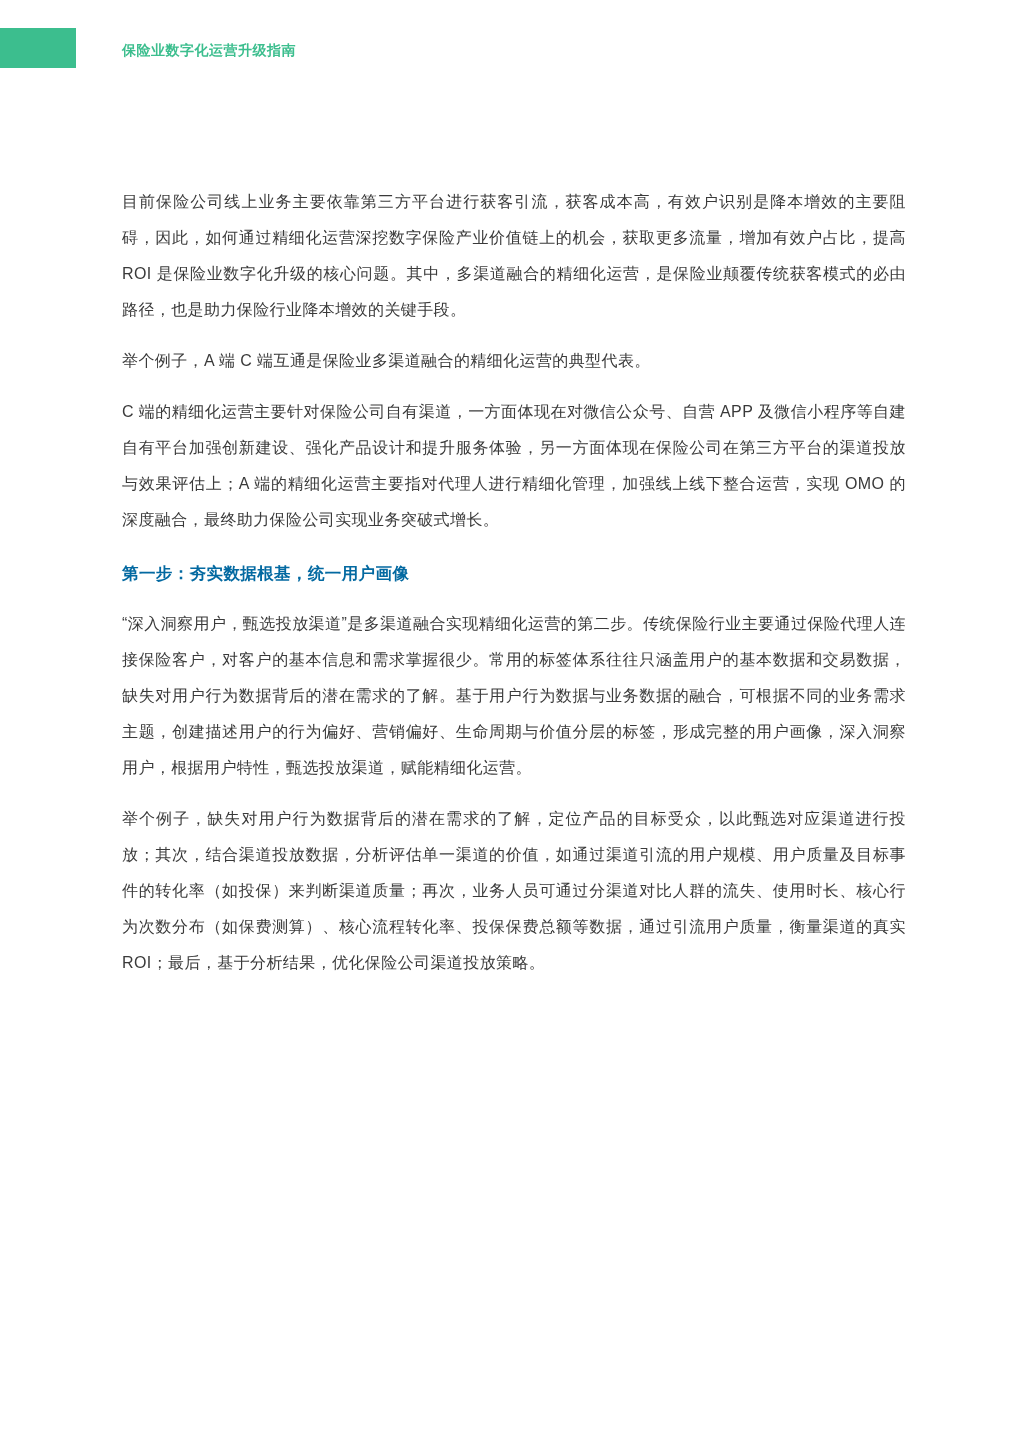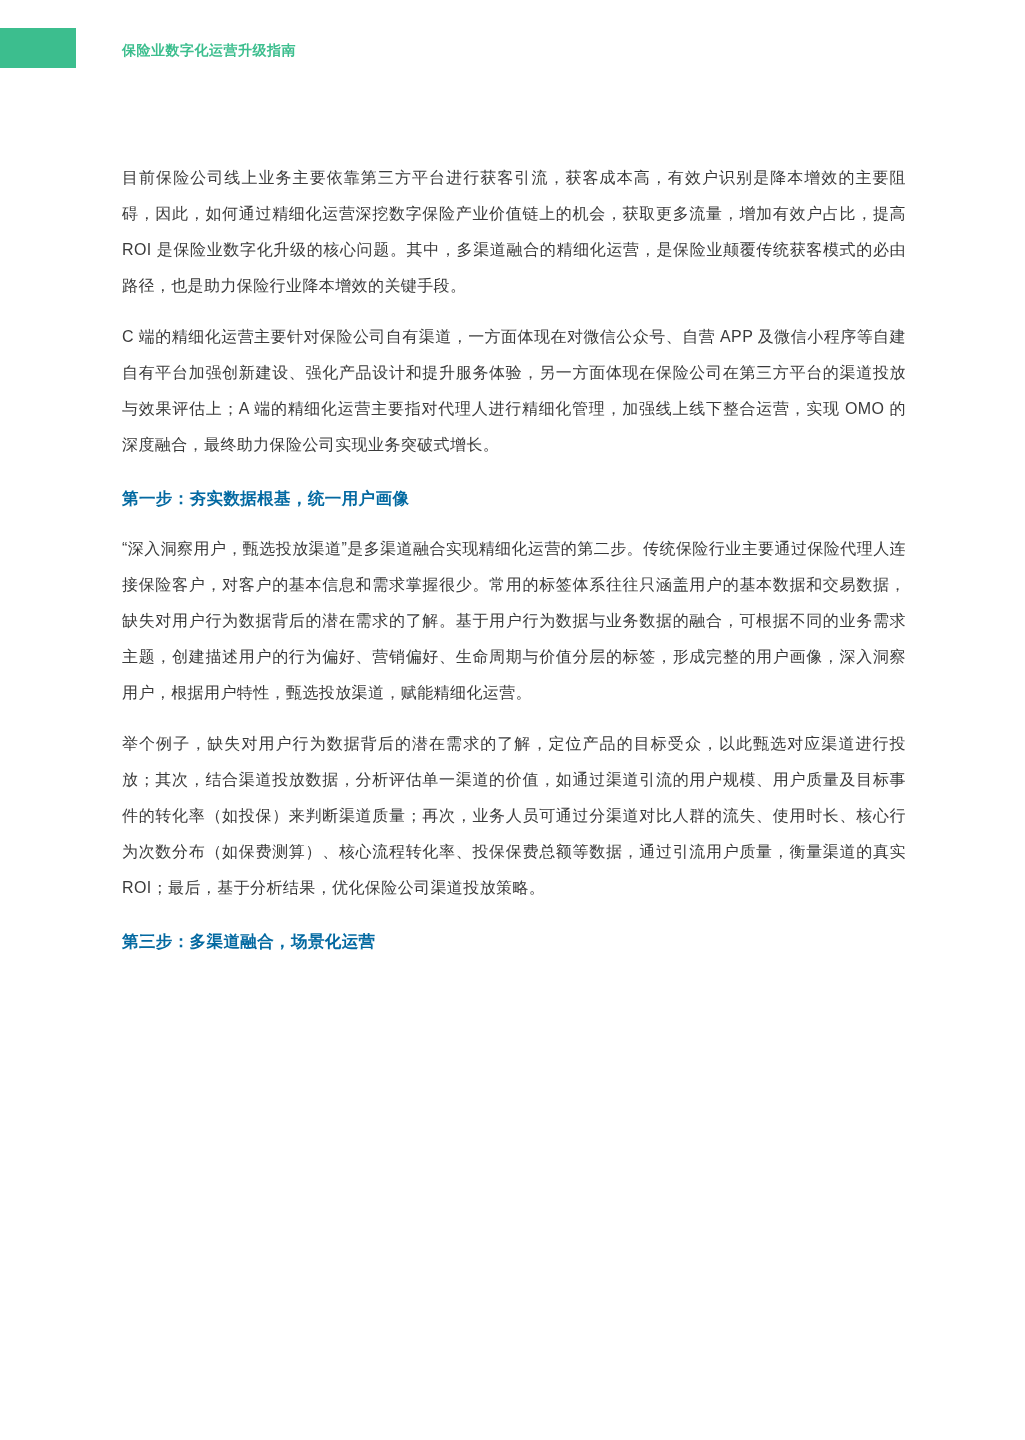--- a/index.html
+++ b/index.html
@@ -32,21 +32,21 @@
     left: 122px;
     top: 42px;
     font-size: 14px;
     font-weight: bold;
     color: var(--accent);
     letter-spacing: 0.5px;
   }
   .content {
     position: absolute;
     left: 122px;
-    top: 160px;
+    top: 184px;
     width: 784px;
   }
   .content p.paragraph {
     font-size: 16px;
     line-height: 36px;
     color: var(--text);
     text-align: justify;
     letter-spacing: 0.4px;
     margin-bottom: 15px;
   }
@@ -73,22 +73,22 @@
 <body>
 
 <div class="page">
 
   <div class="accent-bar"></div>
 
   <div class="doc-header">保险业数字化运营升级指南</div>
 
   <div class="content" id="content">
       <p class="paragraph">目前保险公司线上业务主要依靠第三方平台进行获客引流，获客成本高，有效户识别是降本增效的主要阻碍，因此，如何通过精细化运营深挖数字保险产业价值链上的机会，获取更多流量，增加有效户占比，提高 ROI 是保险业数字化升级的核心问题。其中，多渠道融合的精细化运营，是保险业颠覆传统获客模式的必由路径，也是助力保险行业降本增效的关键手段。</p>
+      <p class="paragraph">举个例子，A 端 C 端互通是保险业多渠道融合的精细化运营的典型代表。</p>
       <p class="paragraph">C 端的精细化运营主要针对保险公司自有渠道，一方面体现在对微信公众号、自营 APP 及微信小程序等自建自有平台加强创新建设、强化产品设计和提升服务体验，另一方面体现在保险公司在第三方平台的渠道投放与效果评估上；A 端的精细化运营主要指对代理人进行精细化管理，加强线上线下整合运营，实现 OMO 的深度融合，最终助力保险公司实现业务突破式增长。</p>
       <h3 class="section-heading">第一步：夯实数据根基，统一用户画像</h3>
       <p class="paragraph">“深入洞察用户，甄选投放渠道”是多渠道融合实现精细化运营的第二步。传统保险行业主要通过保险代理人连接保险客户，对客户的基本信息和需求掌握很少。常用的标签体系往往只涵盖用户的基本数据和交易数据，缺失对用户行为数据背后的潜在需求的了解。基于用户行为数据与业务数据的融合，可根据不同的业务需求主题，创建描述用户的行为偏好、营销偏好、生命周期与价值分层的标签，形成完整的用户画像，深入洞察用户，根据用户特性，甄选投放渠道，赋能精细化运营。</p>
       <p class="paragraph">举个例子，缺失对用户行为数据背后的潜在需求的了解，定位产品的目标受众，以此甄选对应渠道进行投放；其次，结合渠道投放数据，分析评估单一渠道的价值，如通过渠道引流的用户规模、用户质量及目标事件的转化率（如投保）来判断渠道质量；再次，业务人员可通过分渠道对比人群的流失、使用时长、核心行为次数分布（如保费测算）、核心流程转化率、投保保费总额等数据，通过引流用户质量，衡量渠道的真实 ROI；最后，基于分析结果，优化保险公司渠道投放策略。</p>
-      <h3 class="section-heading">第三步：多渠道融合，场景化运营</h3>
     </div>
 
   <div class="doc-footer">- 06 -</div>
 
 </div>
 
 </body></html>

